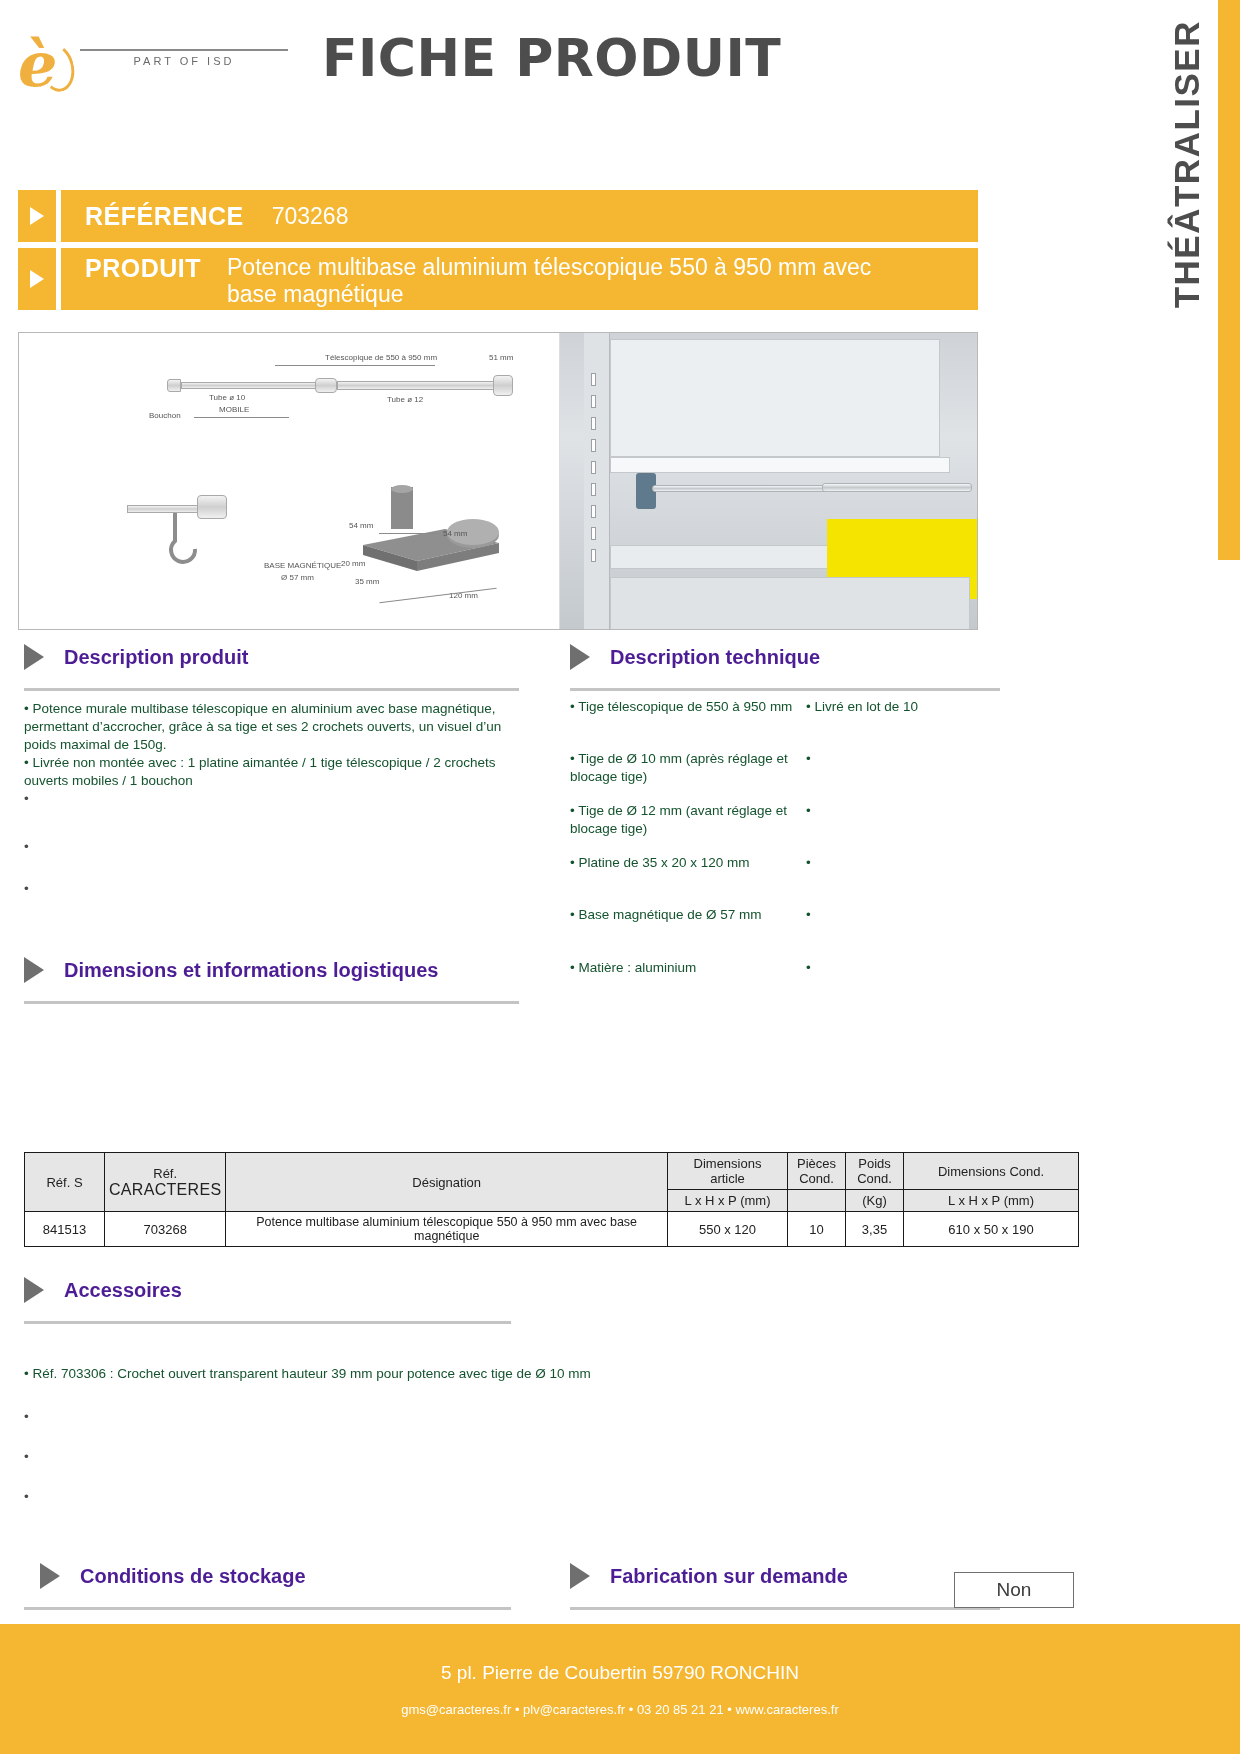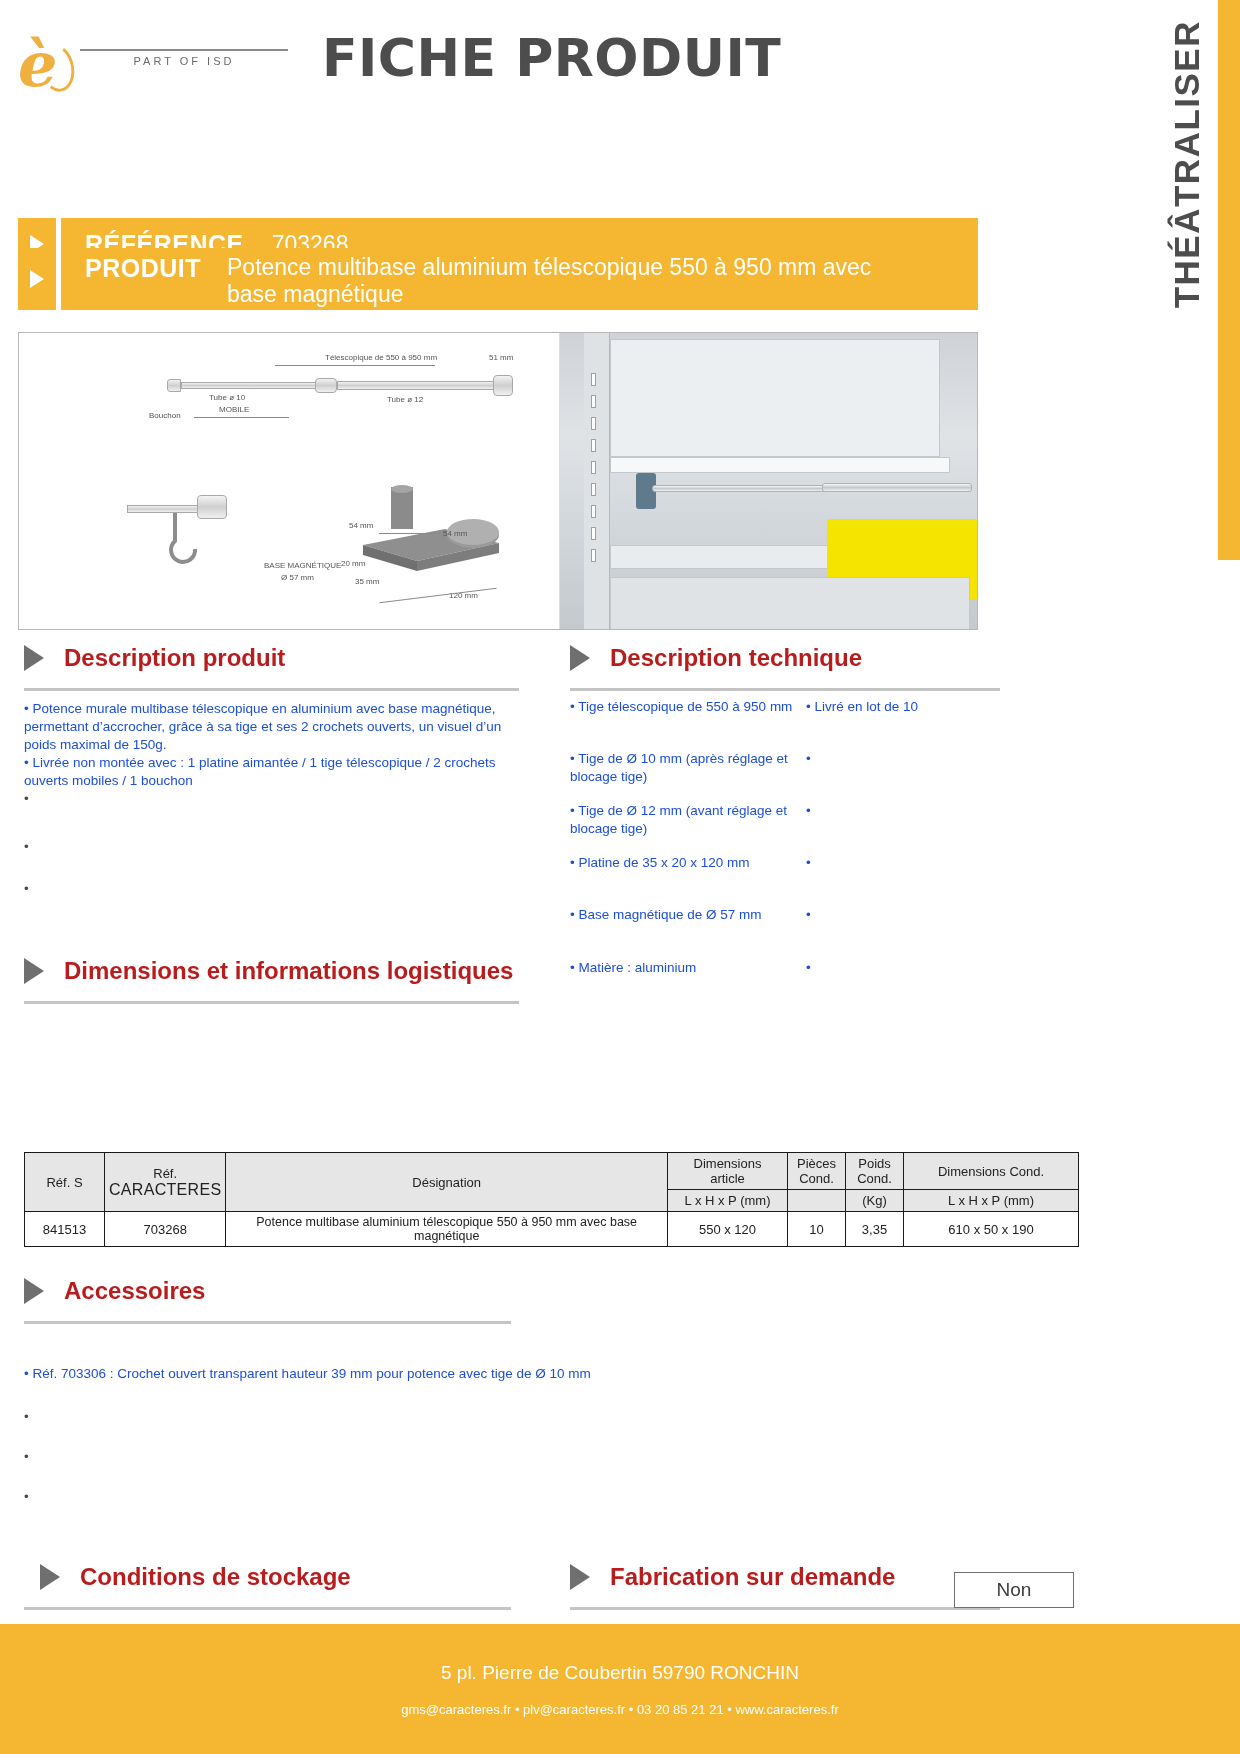--- a/index.html
+++ b/index.html
@@ -64,21 +64,21 @@
   }
   .bar-arrow .tri {
     width:0;height:0;border-left:14px solid #fff;border-top:9px solid transparent;border-bottom:9px solid transparent;
   }
   .bar-body {
     margin-left:5px; background:#f5b731; display:flex; align-items:center; flex:1;
     padding-left: 24px;
   }
   .bar-label { font-size:25px; font-weight:bold; color:#ffffff; letter-spacing:0.5px; }
   .bar-value { font-size:23px; color:#ffffff; }
-  #ref-row { top:190px; width:960px; height:52px;margin-top:28px; }
+  #ref-row { top:190px; width:960px; height:52px; }
   #ref-row .bar-body { align-items:center; }
   #ref-row .bar-value { margin-left: 28px; font-size: 23px; }
   #prod-row { top:248px; width:960px; height:62px; }
   #prod-row .bar-body { align-items:flex-start; padding-top:6px; }
   #prod-row .bar-label { line-height: 1.15; }
   #prod-row .bar-value {
     margin-left: 26px; line-height:1.18; font-size:23px; max-width: 650px;
   }
 
   
@@ -103,25 +103,25 @@
   .ph-yellow { position:absolute; right:0; bottom:30px; width:150px; height:80px; background:#f5e300;}
   .ph-arm { position:absolute; background:#5f7a8c; border-radius:3px;}
   .ph-tube { position:absolute; height:7px; background:linear-gradient(#f6f7f8,#c6cacd,#eef0f1); border:1px solid #aeb3b7; border-radius:3px;}
 
   
   .section-head { position:absolute; display:flex; align-items:center; }
   .sh-tri {
     width:0;height:0;border-left:20px solid #6f6f6f;border-top:13px solid transparent;border-bottom:13px solid transparent;
     margin-right: 20px;
   }
-  .sh-text { font-size:24px; font-weight:bold; color:#b91c1c; }
+  .sh-text { font-size:20px; font-weight:bold; color:#4c1d95; }
   .sh-rule { position:absolute; height:3px; background:#c4c4c4; }
 
   
-  .blk { position:absolute; font-size:13.5px; line-height:1.34; color:#1d4ed8; }
+  .blk { position:absolute; font-size:13.5px; line-height:1.34; color:#14532d; }
   .blk p { margin:0; }
   .bullet-empty { font-size:13.5px; color:#4a4a4a; }
 
   
   table.dims {
     position:absolute; left:24px; top:1152px; width:1055px;
     border-collapse:collapse; font-size:13px; color:#222;
   }
   table.dims th, table.dims td {
     border:1px solid #1a1a1a; text-align:center; vertical-align:middle; padding:3px 4px;

